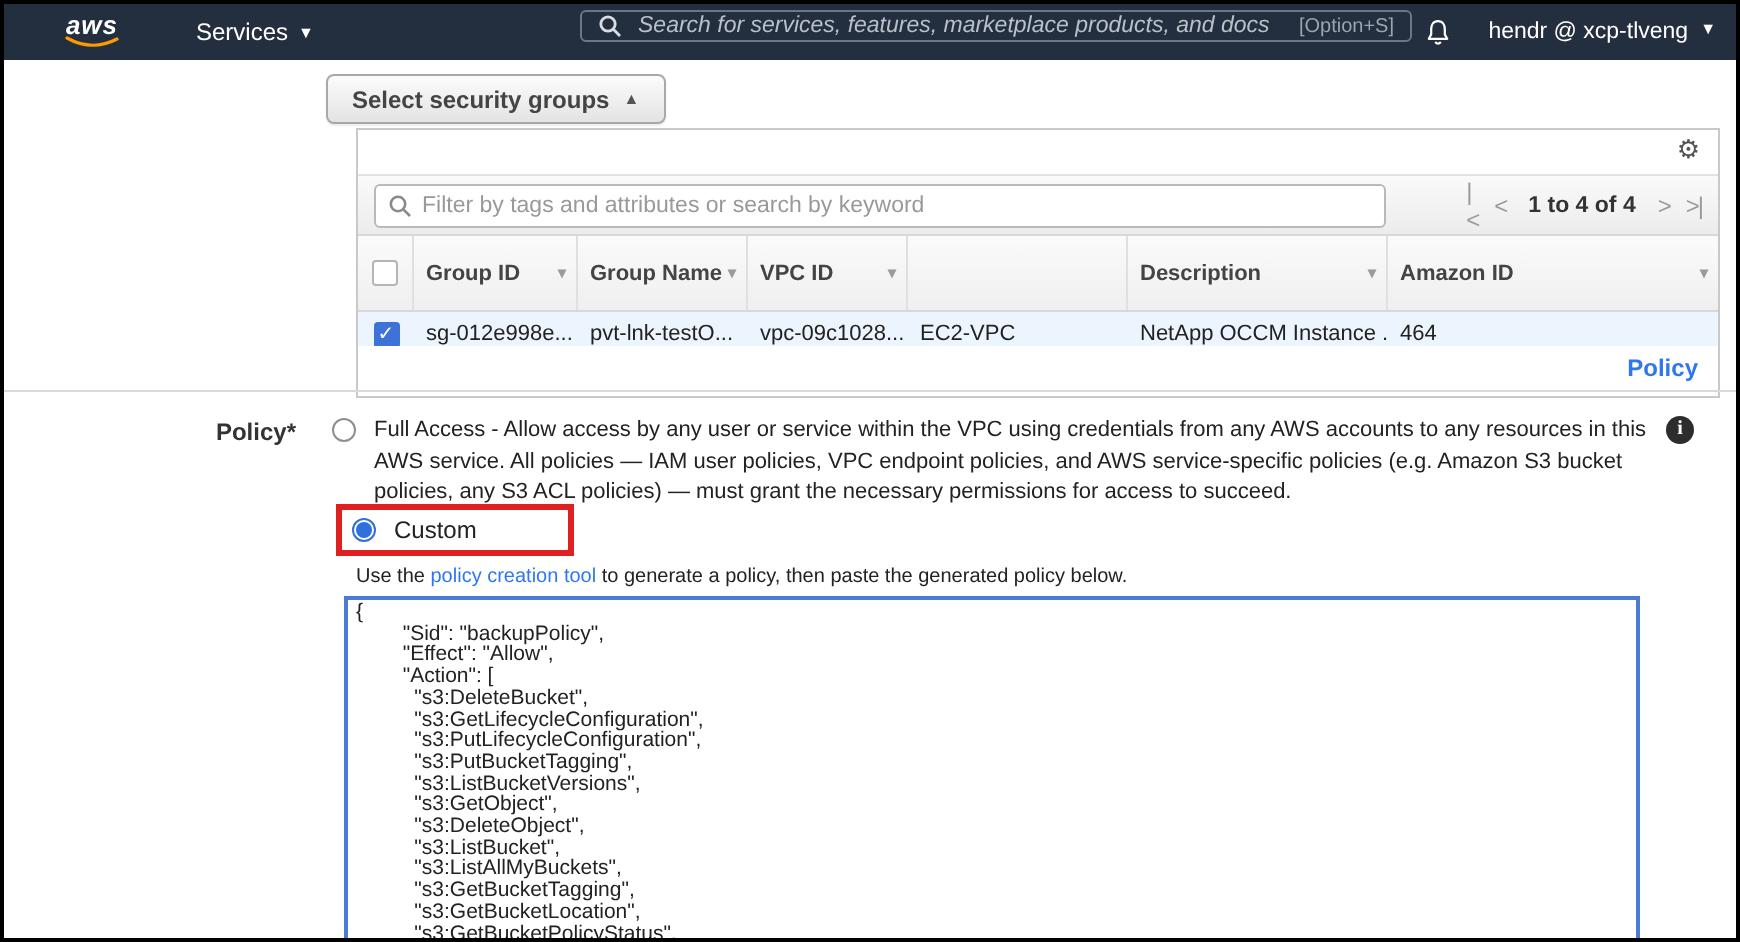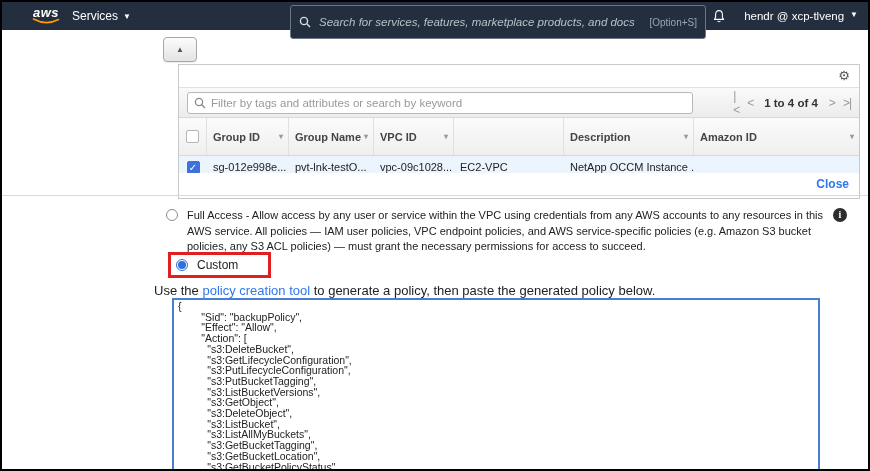--- a/index.html
+++ b/index.html
@@ -3,23 +3,23 @@
 <meta charset="utf-8">
 <style>
   * { margin:0; padding:0; box-sizing:border-box; }
   body { font-family:"Liberation Sans", sans-serif; background:#fff; }
   .frame { position:relative; width:870px; height:471px; border:2px solid #000; background:#fff; overflow:hidden; }
 
   
   .topbar { position:absolute; top:0; left:0; right:0; height:28px; background:#232f3e; display:flex; align-items:center; }
   .aws-logo { margin-left:30px; display:flex; flex-direction:column; align-items:center; line-height:10px;font-style:italic; }
   .aws-logo .aws-text { color:#fff; font-weight:bold; font-size:13px; letter-spacing:.5px; }
-  .services { margin-left:12px; color:#fff; font-size:12px; display:flex; align-items:center; gap:5px; cursor:pointer; }
+  .services { margin-left:38px; color:#fff; font-size:12px; display:flex; align-items:center; gap:5px; cursor:pointer; }
   .services .caret { font-size:8px; color:#fff; }
-  .search-box { position:absolute; left:288px; top:3px; width:416px; height:34px; border:1px solid #6b7687; border-radius:3px; background:#232f3e; display:flex; align-items:center; padding:0 8px; }
+  .search-box { position:absolute; left:288px; top:3px; width:416px; height:16px; border:1px solid #6b7687; border-radius:3px; background:#232f3e; display:flex; align-items:center; padding:0 8px; }
   .search-box .placeholder { color:#b9c0c9; font-size:11.5px; font-style:italic; margin-left:8px; white-space:nowrap; overflow:hidden; }
   .search-box .shortcut { margin-left:auto; color:#9aa5b1; font-size:10px; }
   .topbar-right { position:absolute; right:10px; top:0; height:28px; display:flex; align-items:center; gap:18px; }
   .account { color:#fff; font-size:11.5px; display:flex; align-items:flex-start; gap:6px; cursor:pointer; }
   .account .caret { font-size:8px; }
 
   
   .sg-button { position:absolute; left:161px; top:35px; height:25px; padding:0 12px; background:linear-gradient(#fcfcfc,#e3e3e3); border:1px solid #a8a8a8; border-radius:4px; font-size:12px; font-weight:bold; color:#444; display:flex; align-items:center; gap:7px; cursor:pointer; box-shadow:0 1px 1px rgba(0,0,0,.08); }
   .sg-button .caret { font-size:8px; color:#555; }
 
@@ -56,23 +56,23 @@
 
   
   .policy-label { position:absolute; left:0; top:207px; width:146px; text-align:right; font-size:12px; font-weight:bold; color:#333; }
   .fa-row { position:absolute; left:164px; top:206px; width:662px; display:flex; gap:9px; }
   .radio { width:12px; height:12px; min-width:12px; border-radius:50%; border:1px solid #8e8e8e; background:#fff; cursor:pointer; }
   .radio.checked { border-color:#2f6fde; position:relative; }
   .radio.checked::after { content:""; position:absolute; inset:1px; border-radius:50%; background:#2f6fde; }
   .fa-row .radio { margin-top:1px; }
   .fa-text { font-size:11px; line-height:15.5px; color:#222; }
   .info-icon { position:absolute; left:831px; top:206px; width:14px; height:14px; border-radius:50%; background:#2d2d2d; color:#fff; font-size:10px; font-weight:bold; text-align:center; line-height:14px; font-family:"Liberation Serif",serif; }
-  .custom-row { position:absolute; left:166px; top:250px; border:3px solid #e02020; padding:3px 30px 3px 5px; display:flex; align-items:center; gap:9px; }
+  .custom-row { position:absolute; left:166px; top:250px; border:3px solid #e02020; padding:3px 46px 3px 5px; display:flex; align-items:center; gap:9px; }
   .custom-row .label { font-size:12px; color:#222; }
-  .helper { position:absolute; left:152px; top:281px; font-size:13px; color:#222; }
+  .helper { position:absolute; left:176px; top:281px; font-size:10px; color:#222; }
   .helper .link { color:#2e77f0; cursor:pointer; }
   .policy-textarea { position:absolute; left:170px; top:296px; width:648px; height:200px; border:2px solid #4a7cd6; outline:none; resize:none; font-family:"Liberation Sans",sans-serif; font-size:10.5px; line-height:10.7px; color:#222; padding:1px 4px; white-space:pre; overflow:hidden; }
 </style>
 </head>
 <body>
 
 <div class="frame">
 
   <div class="topbar">
     <div class="aws-logo">
@@ -99,20 +99,21 @@
           <path d="M5.6 12 Q7 13.6 8.4 12" stroke="#fff" stroke-width="1.1" fill="none"></path>
         </svg>
       <div class="account">
         <span>hendr @ xcp-tlveng</span>
         <span class="caret">▼</span>
       </div>
     </div>
   </div>
 
   <div class="sg-button">
+    <span>Select security groups</span>
     <span class="caret">▲</span>
   </div>
 
   <div class="sg-panel">
     <div class="gear-row">
       <span class="gear-icon">⚙</span>
     </div>
     <div class="toolbar">
       <div class="filter-input">
         <svg width="12" height="12" viewBox="0 0 12 12">
@@ -161,35 +162,37 @@
       </div>
       <div class="trow selected">
         <div class="td cb-cell">
             <span class="cb checked">✓</span>
           </div>
         <div class="td col-1">sg-012e998e...</div>
         <div class="td col-2">pvt-lnk-testO...</div>
         <div class="td col-3">vpc-09c1028...</div>
         <div class="td col-4">EC2-VPC</div>
         <div class="td col-5">NetApp OCCM Instance ...</div>
+        <div class="td col-6">464</div>
       </div>
       <div class="trow">
         <div class="td cb-cell">
             <span class="cb"></span>
           </div>
       </div>
     </div>
 
     <div class="panel-footer">
-      <span class="close-link">Close</span>
+      <span class="close-link">Policy</span>
     </div>
   </div>
 
   <div class="divider"></div>
 
+  <div class="policy-label">Policy*</div>
 
   <div class="fa-row">
     <span class="radio"></span>
     <span class="fa-text">Full Access - Allow access by any user or service within the VPC using credentials from any AWS accounts to any resources in this AWS service. All policies — IAM user policies, VPC endpoint policies, and AWS service-specific policies (e.g. Amazon S3 bucket policies, any S3 ACL policies) — must grant the necessary permissions for access to succeed.</span>
   </div>
   <div class="info-icon">i</div>
 
   <div class="custom-row">
     <span class="radio checked"></span>
     <span class="label">Custom</span>

